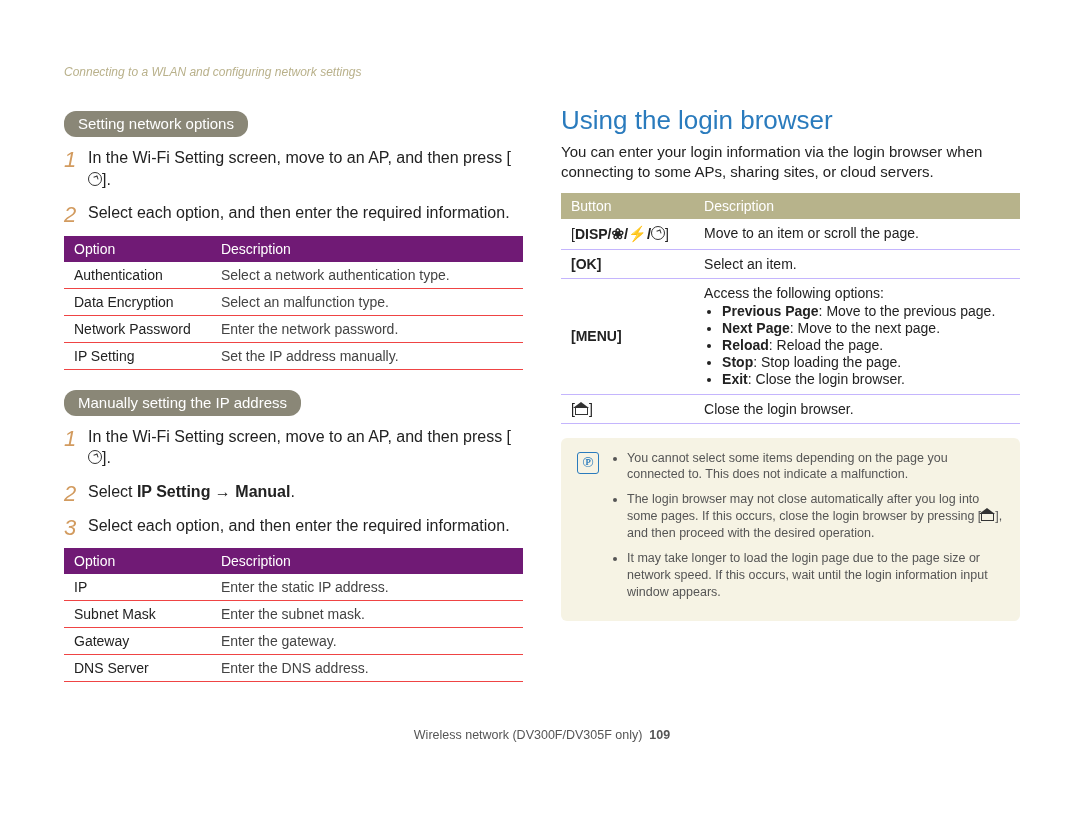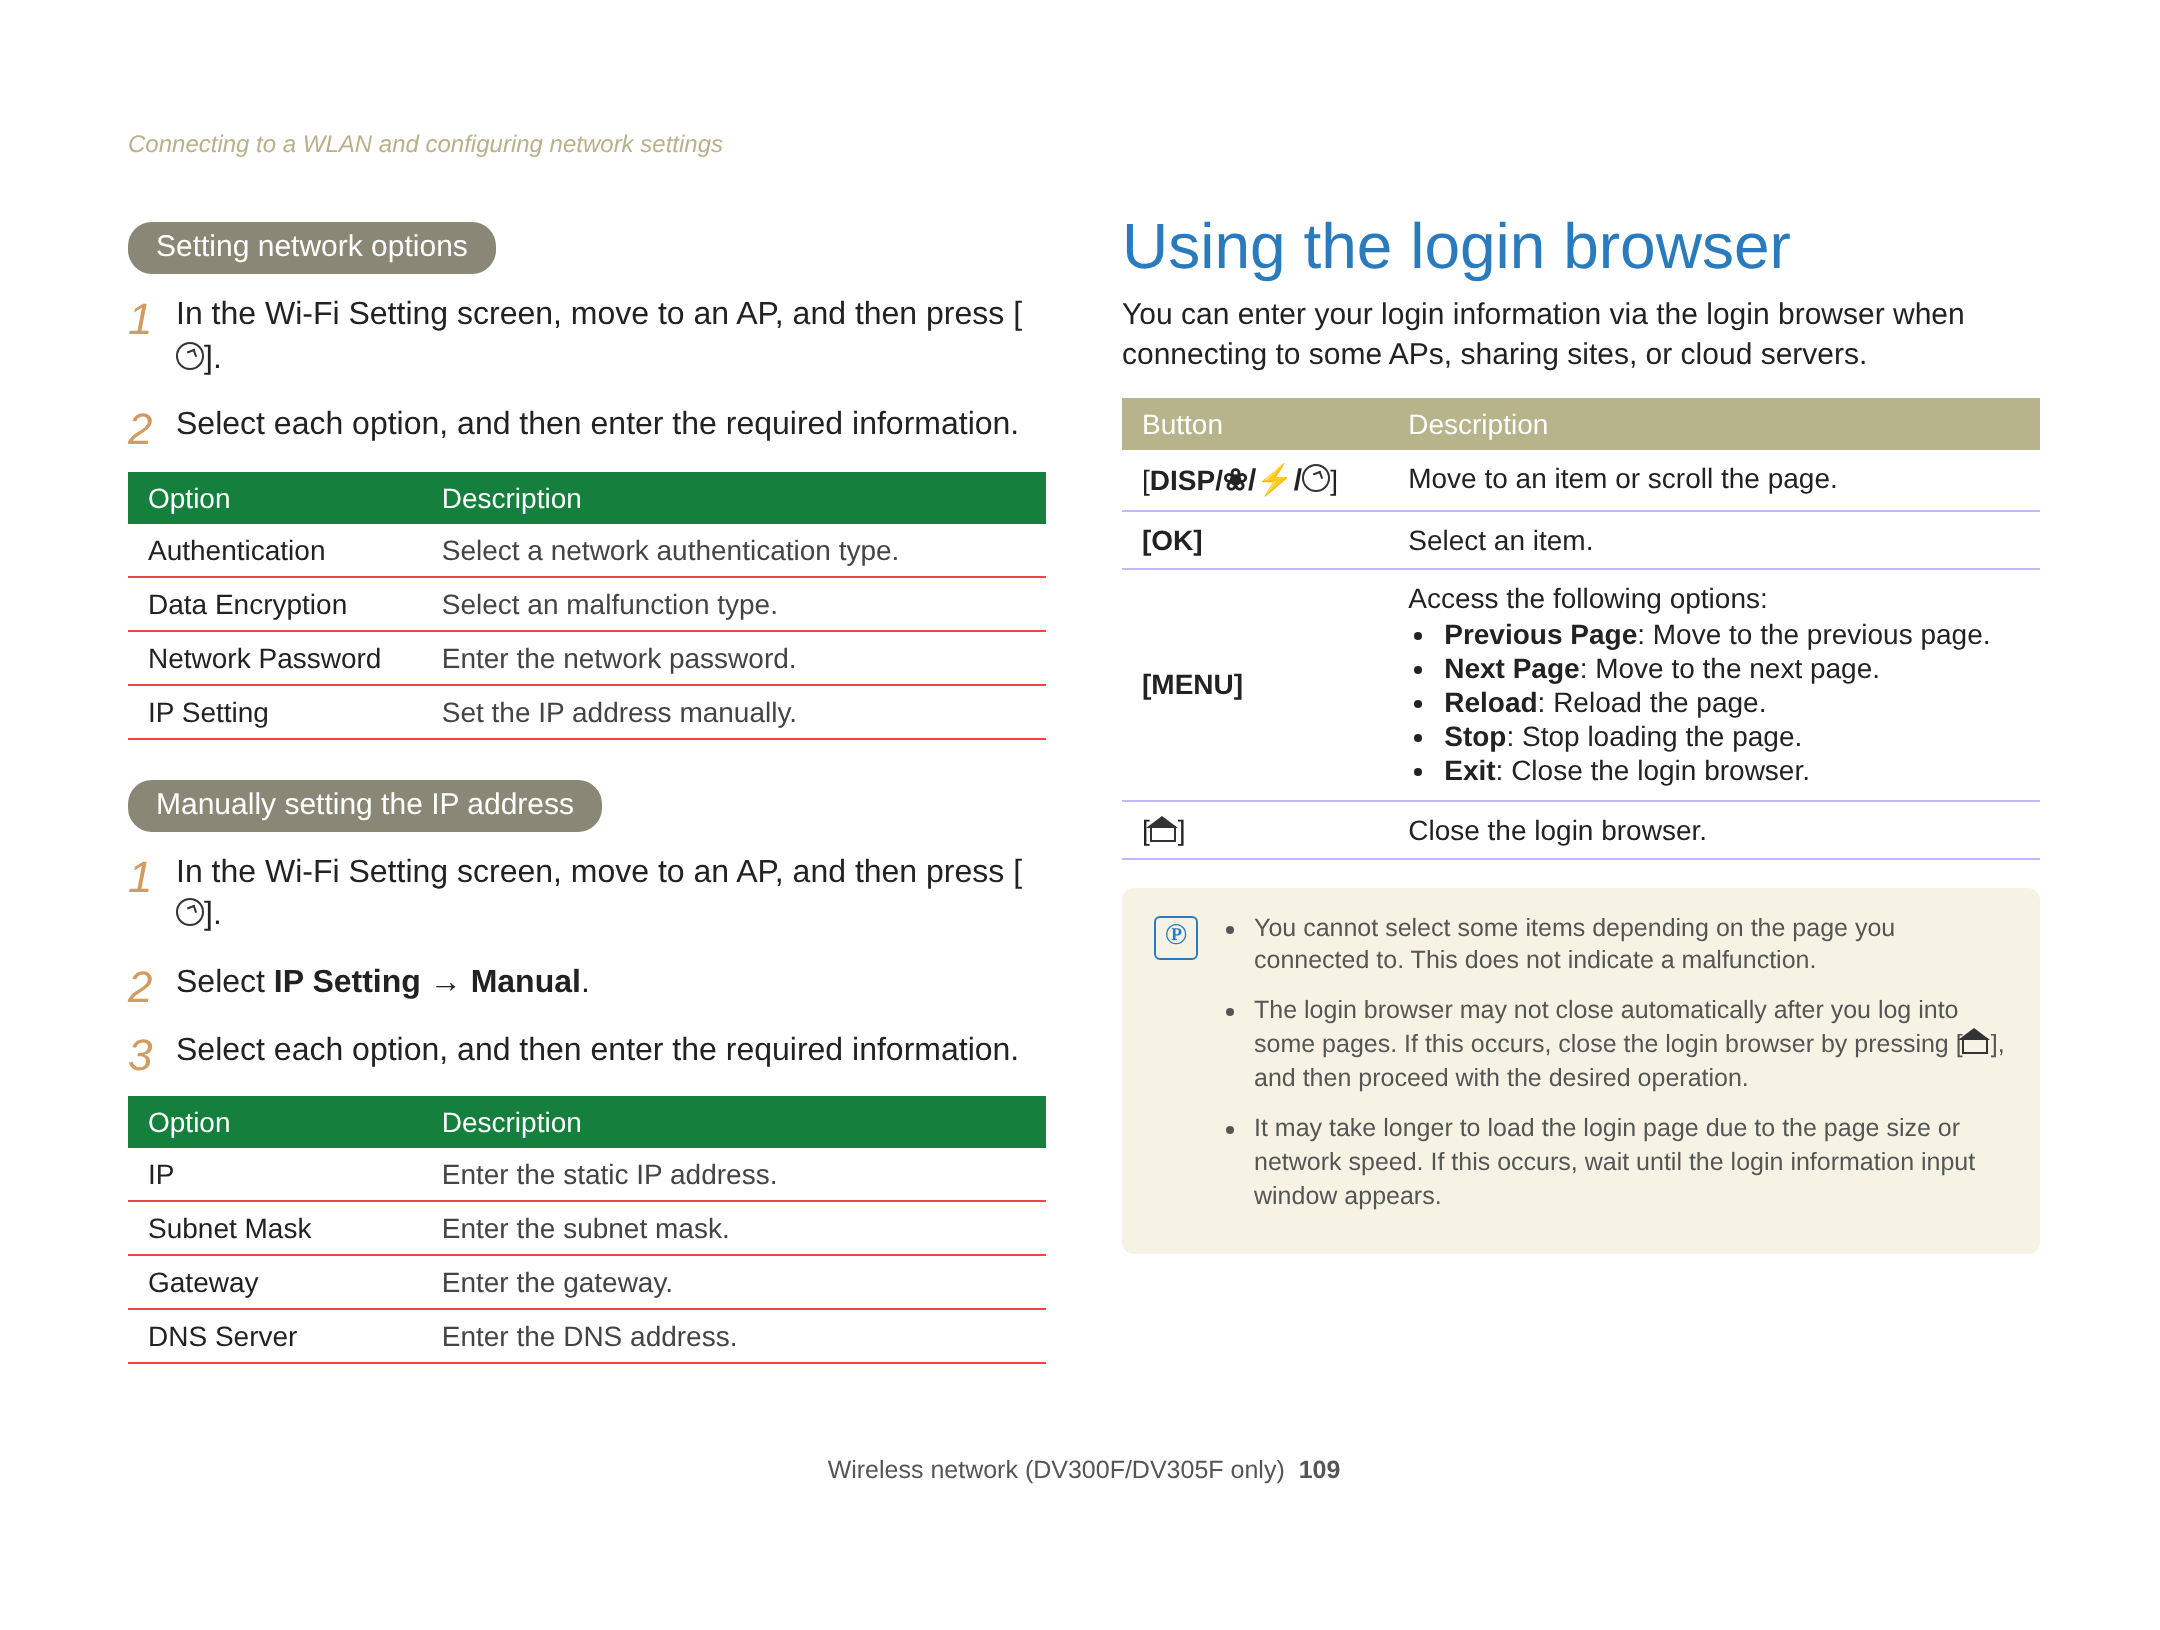--- a/index.html
+++ b/index.html
@@ -108,36 +108,36 @@
   .icon-net {
     display:inline-block; font-family: Arial; font-weight:700; font-size:15px;
   }
   table.opt {
     border-collapse: collapse;
     width: 100%;
     margin: 4px 0 18px 0;
     font-size: 14px;
   }
   table.opt th {
-    background: #15803d;
+    background: #701a75;
     color: #fff;
     text-align: left;
     font-weight: 400;
     padding: 5px 10px;
   }
   table.opt th:first-child { width: 32%; }
   table.opt td {
     border-bottom: 1px solid #ef4444;
     padding: 5px 10px;
     color: #444;
   }
   table.opt td:first-child { color: #222; }
   .h2 {
     color: #2a7bbd;
-    font-size: 32px;
+    font-size: 26px;
     font-weight: 400;
     margin: -4px 0 6px 0;
   }
   .intro {
     font-size: 15px;
     line-height: 1.35;
     margin-bottom: 10px;
   }
   table.btns {
     border-collapse: collapse;

